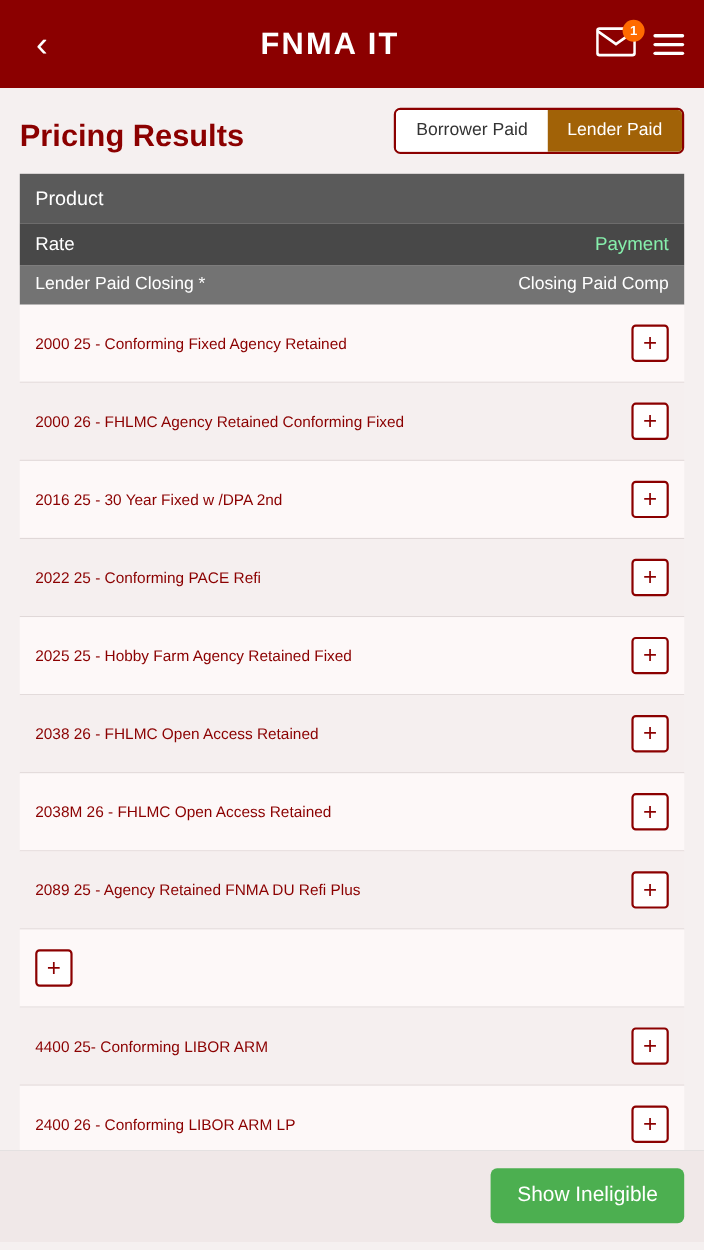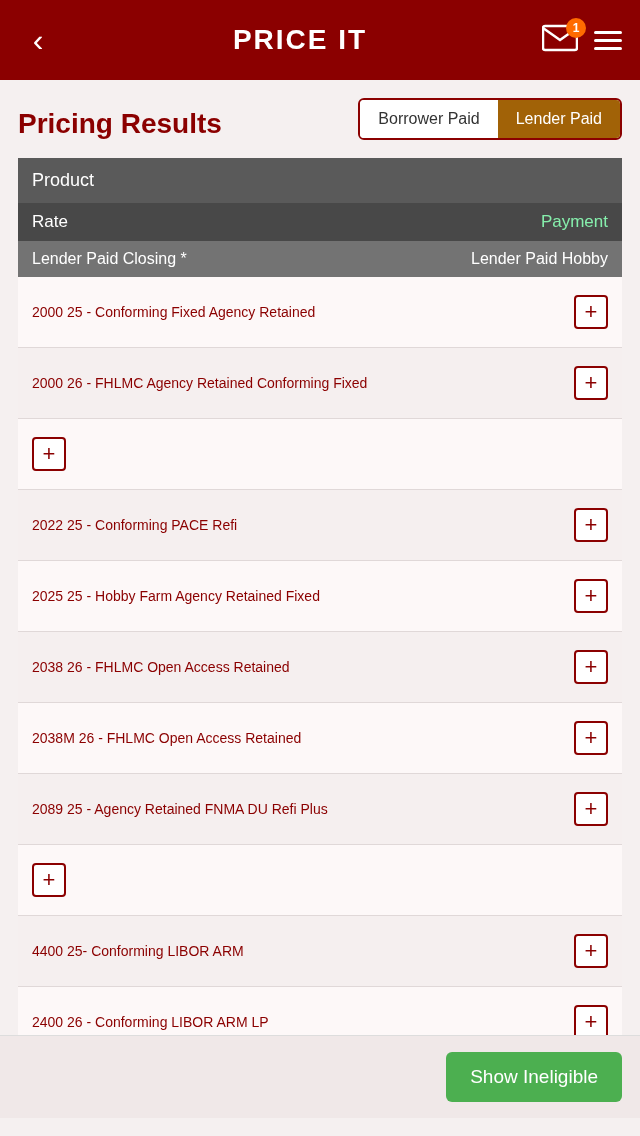--- a/index.html
+++ b/index.html
@@ -150,21 +150,21 @@
       align-items: center;
       justify-content: center;
       cursor: pointer;
       flex-shrink: 0;
       font-weight: 300;
     }
 
     
     .bottom-bar {
       position: fixed;
-      bottom: 18px;
+      bottom: 8px;
       width: 640px;
       background: #f0e8e8;
       border-top: 1px solid #ddd;
       padding: 16px 18px;
       display: flex;
       justify-content: flex-end;
     }
     .show-ineligible-btn {
       background: #4CAF50;
       color: white;
@@ -180,21 +180,21 @@
     .blank-area {
       height: 80px;
       background: #f5f0f0;
     }
   </style>
 </head>
 <body>
 
 <div class="header">
   <div class="header-back">‹</div>
-  <div class="header-title">PRICE IT</div>
+  <div class="header-title">FNMA IT</div>
   <div class="header-icons">
     <div class="mail-icon-wrapper">
       <svg class="mail-icon" viewBox="0 0 36 28">
         <rect x="1" y="2" width="34" height="24" rx="2" fill="none" stroke="white" stroke-width="2.5"></rect>
         <polyline points="1,4 18,16 35,4" fill="none" stroke="white" stroke-width="2.5"></polyline>
       </svg>
       <div class="mail-badge">1</div>
     </div>
     <div class="menu-icon">
       <div class="menu-line"></div>
@@ -220,33 +220,34 @@
       <span style="color:white; font-size:18px; font-weight:500;">Product</span>
     </div>
 
     <div style="background:#484848; display:flex; justify-content:space-between; padding:9px 14px;">
       <span style="color:white; font-size:17px;">Rate</span>
       <span style="color:#86efac; font-size:17px;">Payment</span>
     </div>
 
     <div style="background:#737373; display:flex; justify-content:space-between; padding:9px 14px;">
       <span style="color:white; font-size:16px;">Lender Paid Closing *</span>
-      <span style="color:white; font-size:16px;">Lender Paid Hobby</span>
+      <span style="color:white; font-size:16px;">Closing Paid Comp</span>
     </div>
 
     <div id="product-list">
         <div class="product-row">
           <span class="product-name">2000  25 - Conforming Fixed Agency Retained</span>
           <div class="expand-btn">+</div>
         </div>
         <div class="product-row">
           <span class="product-name">2000 26 - FHLMC Agency Retained Conforming Fixed</span>
           <div class="expand-btn">+</div>
         </div>
         <div class="product-row">
+          <span class="product-name">2016  25 - 30 Year Fixed w /DPA 2nd</span>
           <div class="expand-btn">+</div>
         </div>
         <div class="product-row">
           <span class="product-name">2022  25 - Conforming PACE Refi</span>
           <div class="expand-btn">+</div>
         </div>
         <div class="product-row">
           <span class="product-name">2025  25 - Hobby Farm Agency Retained Fixed</span>
           <div class="expand-btn">+</div>
         </div>

